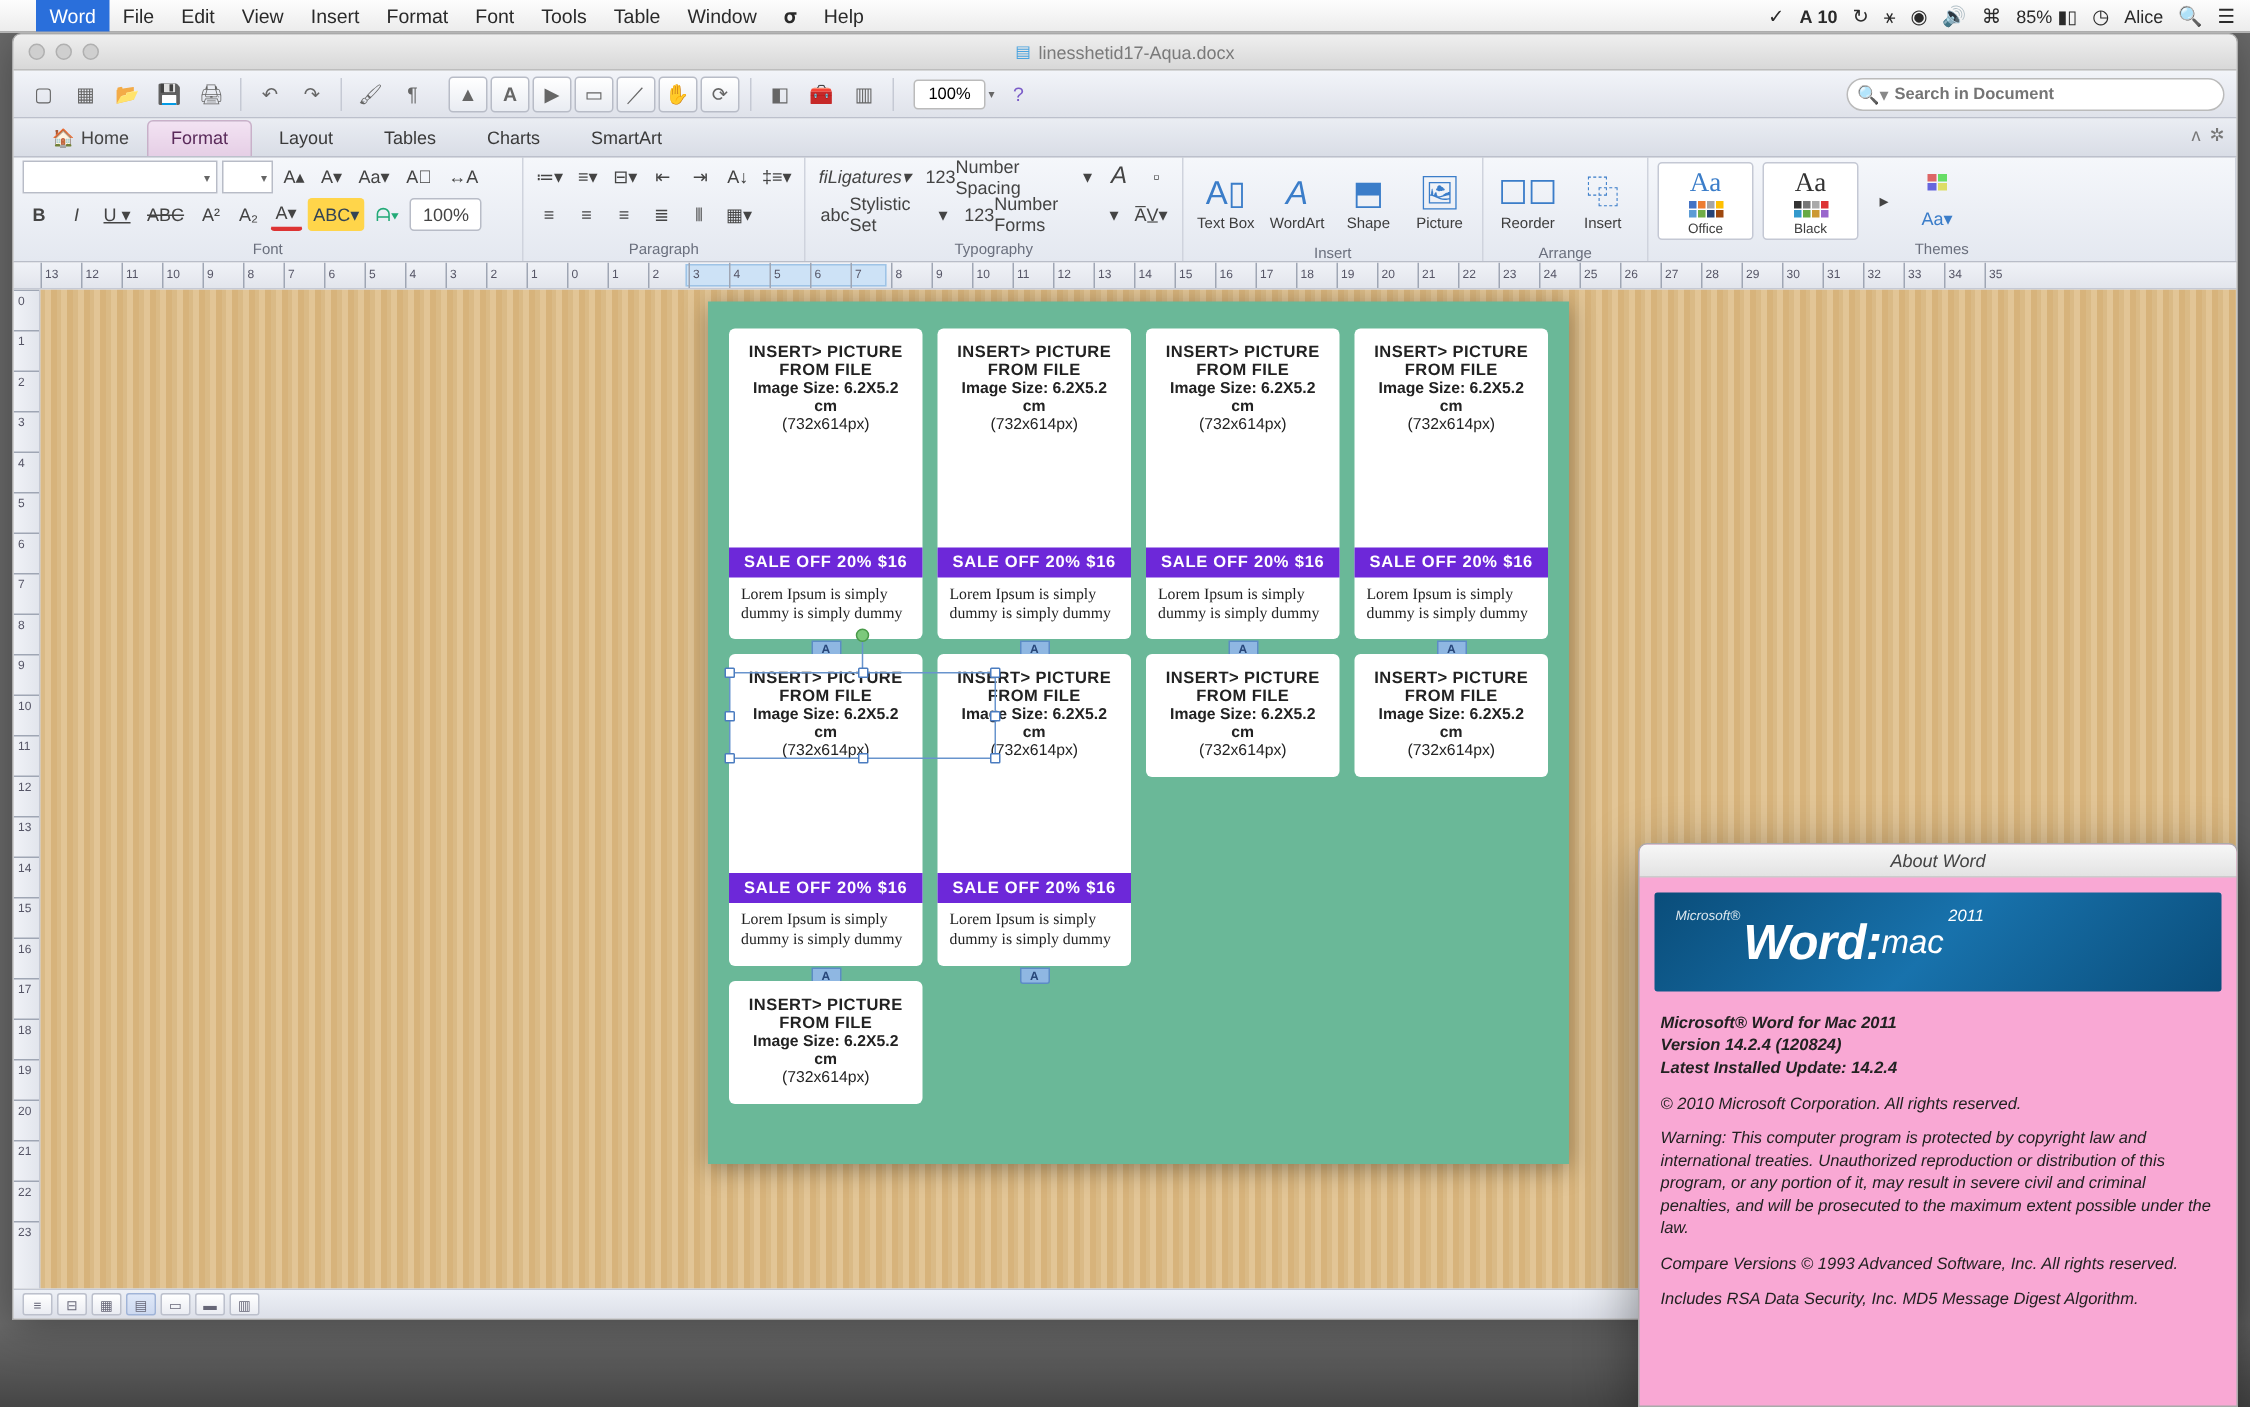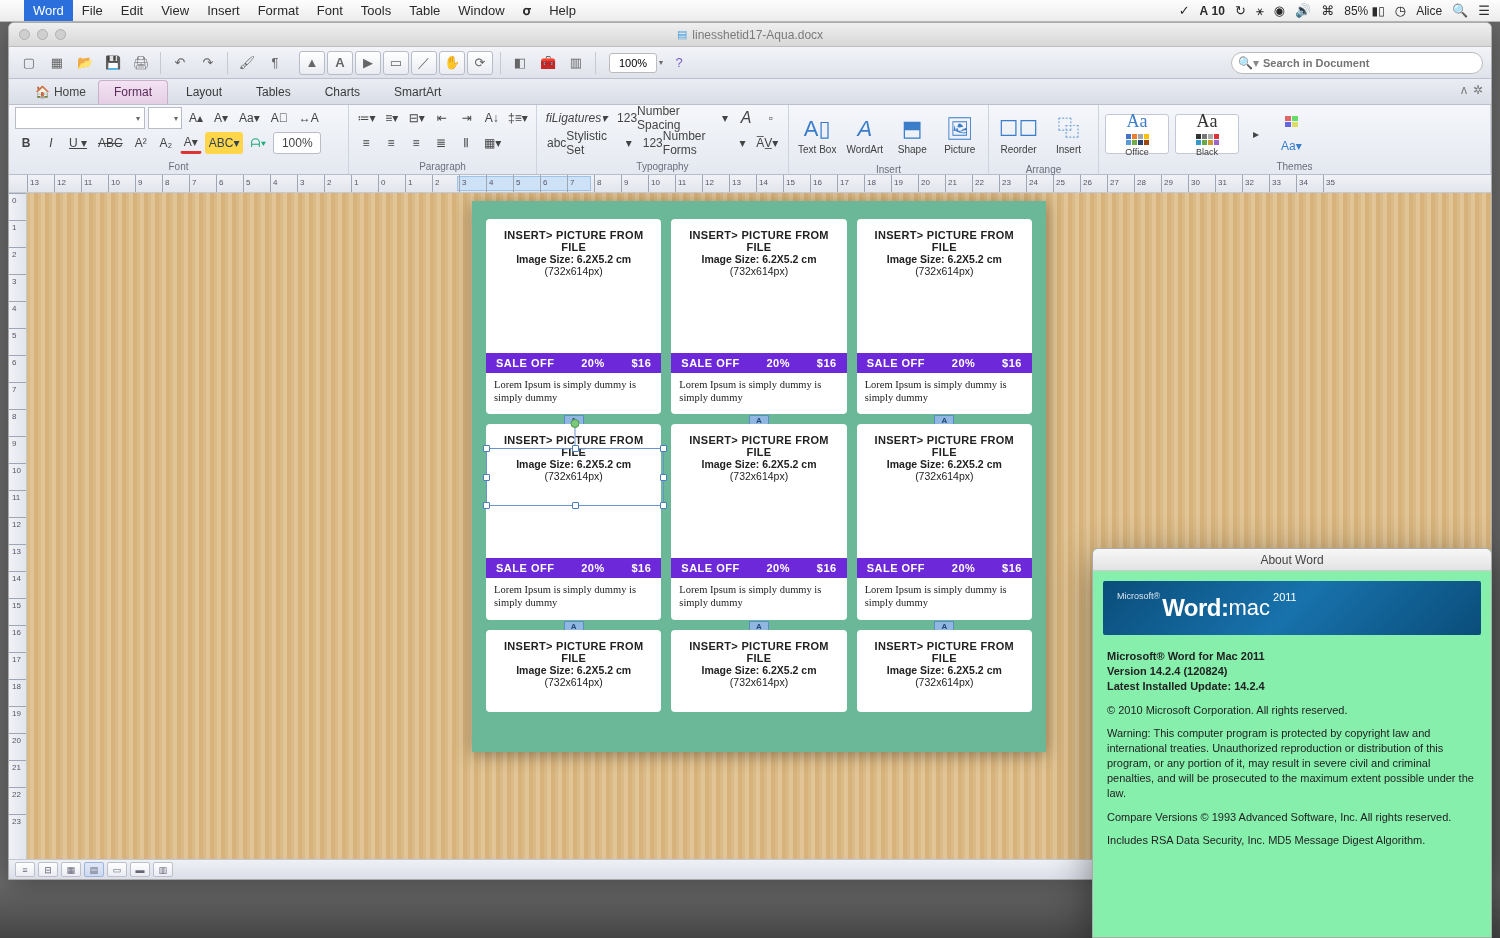--- a/index.html
+++ b/index.html
@@ -46,21 +46,21 @@
 .rgroup { border-right: 1px solid #cfd3dd; padding: 2px 6px 2px 6px; display: flex; flex-direction: column; }
 .rgroup .lbl { text-align: center; font-size: 10px; color: #6a6f7d; margin-top: auto; padding-top: 1px; }
 .rgroup .row { display: flex; align-items: center; gap: 3px; }
 .rgroup .row + .row { margin-top: 3px; }
 .rb { height: 22px; min-width: 22px; border: 1px solid transparent; border-radius: 3px; display: flex; align-items: center; justify-content: center; padding: 0 3px; font-size: 12px; color: #444; }
 .fontname { width: 130px; height: 22px; border: 1px solid #b8bcc7; background: #fff; font-size: 11px; padding: 0 4px; display: flex; align-items: center; justify-content: space-between; }
 .fontsize { width: 34px; height: 22px; border: 1px solid #b8bcc7; background: #fff; font-size: 11px; display: flex; align-items: center; justify-content: space-between; padding: 0 3px; }
 .caret { font-size: 8px; color: #666; }
 .big-btn { width: 48px; height: 56px; display: flex; flex-direction: column; align-items: center; justify-content: center; gap: 2px; border: 1px solid transparent; border-radius: 3px; padding: 2px; font-size: 10px; text-align: center; }
 .big-btn .ic { font-size: 22px; color: #3b7dc9; }
-.themes-card { width: 64px; height: 40px; border: 1px solid #c4c8d4; border-radius: 3px; background: #fff; display: flex; flex-direction: column; align-items: center; justify-content: center; gap: 2px; font-size: 9px; }
+.themes-card { width: 64px; height: 52px; border: 1px solid #c4c8d4; border-radius: 3px; background: #fff; display: flex; flex-direction: column; align-items: center; justify-content: center; gap: 2px; font-size: 9px; }
 .themes-card .aa { font-size: 18px; font-family: Georgia, serif; }
 .pal { display:grid; grid-template-columns:repeat(4,5px); gap:1px; }
 .pal div{height:5px;}
 
 
 .ruler-h { height: 18px; background: linear-gradient(#f0f2f7,#e2e5ec); border-bottom: 1px solid #c5c9d4; position: relative; font-size: 8px; color: #556; overflow: hidden; }
 .ruler-h .track { position: absolute; top: 0; bottom: 0; left: 18px; right: 0; display: flex; }
 .ruler-h .tick { flex: 0 0 27px; border-left: 1px solid #9fa6b4; position: relative; }
 .ruler-h .tick span { position: absolute; top: 3px; left: 2px; }
 .ruler-h .active { position: absolute; top: 1px; bottom: 1px; background: #cde2f6; border: 1px solid #9ec3e6; }
@@ -68,21 +68,21 @@
 
 .docarea { flex: 1; position: relative; overflow: hidden; display: flex; }
 .ruler-v { width: 18px; background: linear-gradient(90deg,#f0f2f7,#e2e5ec); border-right: 1px solid #c5c9d4; position: relative; font-size: 8px; color: #556; }
 .ruler-v .tick { height: 27px; border-top: 1px solid #9fa6b4; position: relative; }
 .ruler-v .tick span { position: absolute; left: 3px; top: 2px; }
 .canvas { flex: 1; background: repeating-linear-gradient(90deg,#daba86 0 3px,#e2c596 3px 7px,#d7b37b 7px 11px); position: relative; overflow: hidden; }
 
 .page { position: absolute; top: 8px; left: 50%; transform: translateX(-50%); width: 574px; background: #6ab898; padding: 18px 14px 40px; box-shadow: 0 3px 16px rgba(0,0,0,0.35); }
 .page h1 { font-family: Georgia,serif; font-weight: 400; font-size: 32px; letter-spacing: 9px; color: #2f3b38; text-align: center; }
 .page h2 { font-family: Georgia,serif; font-weight: 600; font-size: 15.5px; letter-spacing: 0.5px; color: #2c3a36; text-align: center; margin-top: 12px; margin-bottom: 14px; }
-.grid { display: grid; grid-template-columns: repeat(3,1fr); gap: 10px; }
+.grid { display: grid; grid-template-columns: repeat(4,1fr); gap: 10px; }
 .card { background: #fff; border-radius: 4px; display: flex; flex-direction: column; font-size: 10.5px; color: #222; overflow: visible; position: relative; }
 .card.truncated { height: 82px; overflow: hidden; }
 .card .ph { padding: 10px 8px 6px; text-align: center; font-family: Georgia,serif; }
 .card .ph .l1 { font-size: 11px; font-weight: 600; letter-spacing: .3px; }
 .card .ph .l2 { font-size: 10.5px; font-weight: 600; }
 .card .ph .l3 { font-size: 10.5px; }
 .card .spacer { flex: 1; min-height: 70px; }
 .card .bar { background: #6d28d9; color: #fff; font-size: 11px; font-weight: 700; padding: 4px 10px; display: flex; justify-content: space-between; letter-spacing: .5px; }
 .card .desc { padding: 5px 8px 10px; font-size: 10.5px; font-family: Georgia,serif; line-height: 1.25; }
 .card .atab { position: absolute; bottom: -12px; left: 50%; transform: translateX(-50%); width: 20px; height: 11px; background: #8fb7e2; border: 1px solid #5c8cc5; border-radius: 0 0 2px 2px; font-size: 8px; color: #28477a; display: flex; align-items: center; justify-content: center; font-weight: 700; }
@@ -93,24 +93,24 @@
 .selbox .h.tm{top:-4px;left:50%;margin-left:-3px}.selbox .h.bm{bottom:-4px;left:50%;margin-left:-3px}
 .selbox .h.ml{left:-4px;top:50%;margin-top:-3px}.selbox .h.mr{right:-4px;top:50%;margin-top:-3px}
 .selbox .rot { position:absolute; top:-30px; left:50%; transform:translateX(-50%); width:9px;height:9px;border-radius:50%;background:#7cc97c;border:1px solid #4a9a4a;}
 .selbox .rot::after{content:"";position:absolute;top:8px;left:3px;width:1px;height:18px;background:#6894cd;}
 
 
 .statusbar { height: 20px; background: linear-gradient(#edf0f6,#dcdfe8); border-top: 1px solid #c3c7d2; display: flex; align-items: center; padding: 0 6px; gap: 3px; }
 .statusbar .sb { width: 20px; height: 15px; border: 1px solid #bcc0cc; border-radius: 2px; background: linear-gradient(#fff,#eaecf2); font-size: 9px; color: #667; display: flex; align-items: center; justify-content: center; }
 
 
-.about { position: absolute; right: 8px; top: 548px; width: 400px; bottom: 0; background: #86efac; border-radius: 6px 6px 0 0; box-shadow: 0 12px 40px rgba(0,0,0,.45); z-index: 200; border: 1px solid #aaa; overflow: hidden; display: flex; flex-direction: column; }
+.about { position: absolute; right: 8px; top: 562px; width: 400px; bottom: 0; background: #f9a8d4; border-radius: 6px 6px 0 0; box-shadow: 0 12px 40px rgba(0,0,0,.45); z-index: 200; border: 1px solid #aaa; overflow: hidden; display: flex; flex-direction: column; font-style: italic; }
 .about .atitle { height: 22px; background: linear-gradient(#f7f7f7,#e3e3e3); text-align: center; font-size: 12px; color: #444; line-height: 22px; border-bottom: 1px solid #ccc; }
-.about .banner { margin: 10px; height: 54px; background: linear-gradient(135deg,#0a4d7a,#1872ac 50%,#0a4d7a); border-radius: 2px; display: flex; align-items: center; padding-left: 14px; color: #fff; font-size: 11px; }
-.about .banner .word { font-size: 24px; font-weight: 700; letter-spacing: -.5px; }
+.about .banner { margin: 10px; height: 66px; background: linear-gradient(135deg,#0a4d7a,#1872ac 50%,#0a4d7a); border-radius: 2px; display: flex; align-items: center; padding-left: 14px; color: #fff; font-size: 11px; }
+.about .banner .word { font-size: 33px; font-weight: 700; letter-spacing: -.5px; }
 .about .banner .mac { font-size: 22px; font-weight: 300; }
 .about .banner .ms { font-size: 9px; align-self: flex-start; margin-top: 10px; opacity: .85; margin-right: 2px; }
 .about .banner .yr { font-size: 11px; align-self: flex-start; margin-top: 10px; margin-left: 3px; }
 .about .body { padding: 4px 14px 10px; font-size: 11px; color: #222; overflow: hidden; }
 .about .body p { margin-bottom: 9px; line-height: 1.35; }
 .about .body .b { font-weight: 700; }
 
 
 .dockshadow { position: absolute; bottom: 0; left: 0; right: 0; height: 56px; background: linear-gradient(rgba(0,0,0,0),rgba(0,0,0,.35)); pointer-events: none; }
 </style>

